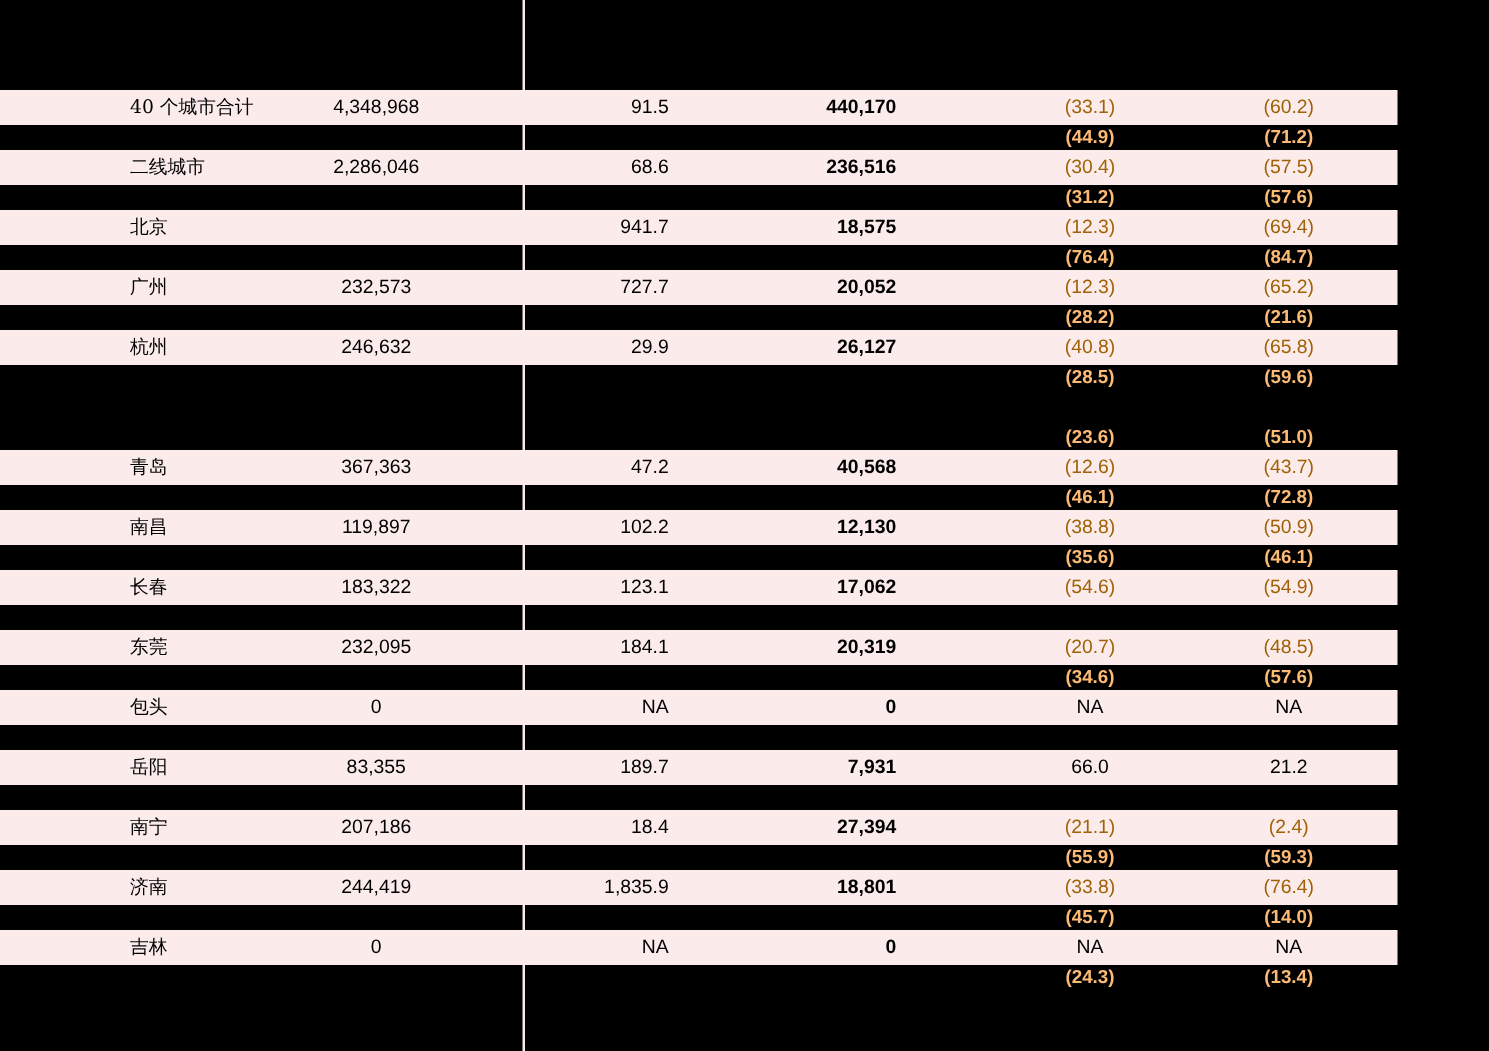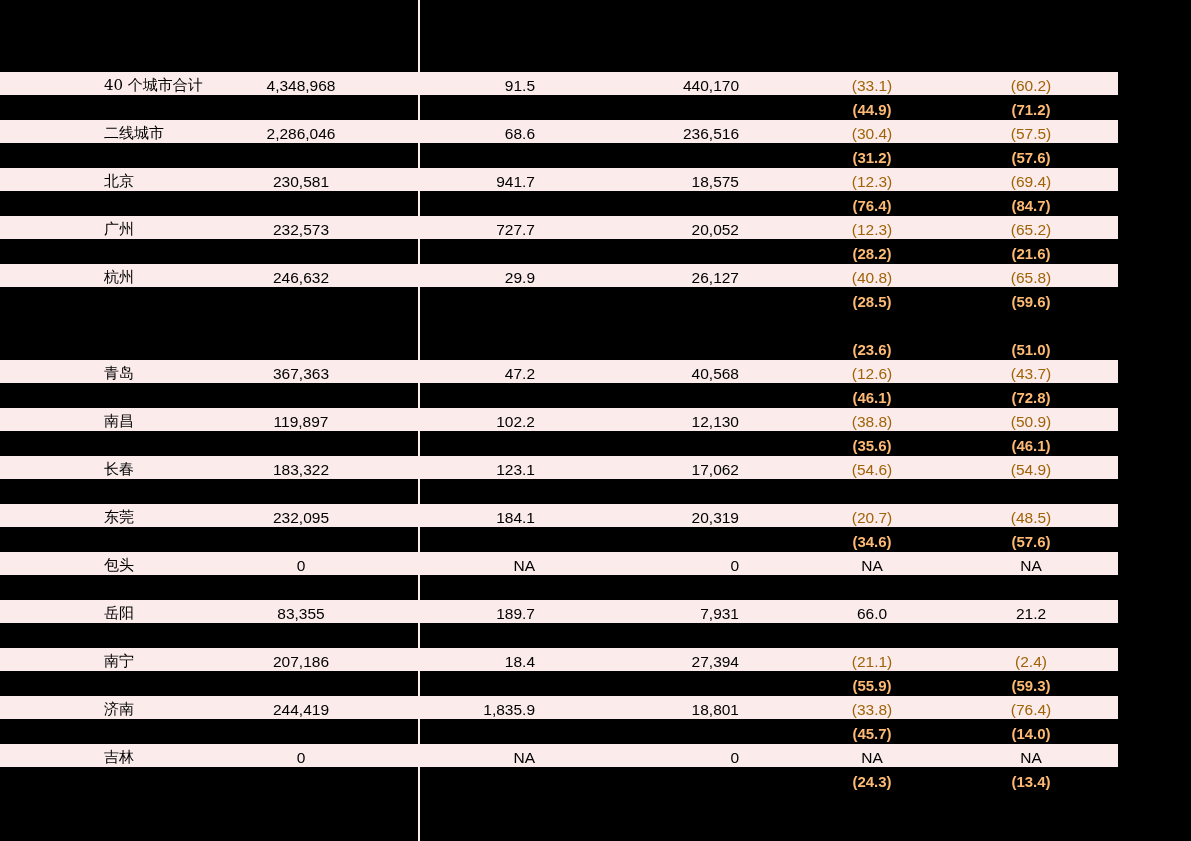--- a/index.html
+++ b/index.html
@@ -44,21 +44,21 @@
     position: relative;
     height: 48px;
   }
 
   
   .band-main {
     position: absolute;
     left: 0;
     top: 0;
     width: 1118px;
-    height: 23px;
+    height: 28px;
     background: #fbeceb;
   }
   
   .band-sub {
     position: absolute;
     left: 0;
     top: 27px;
     width: 1118px;
     height: 21px;
     background: transparent;
@@ -72,21 +72,21 @@
     color: #000000;
   }
   .band-sub .cell {
     line-height: 21px;
     font-size: 15px;
   }
 
   .c-name  { left: 104px;  text-align: left;  width: 160px; }
   .c-v1    { left: 221px;  width: 160px; text-align: center; }
   .c-v2    { left: 435px;  width: 100px; text-align: right; }
-  .c-v3    { left: 609px;  width: 130px; text-align: right; }
+  .c-v3    { left: 587px;  width: 130px; text-align: right; font-weight: bold; }
   .c-v4    { left: 812px;  width: 120px; text-align: center; }
   .c-v5    { left: 971px;  width: 120px; text-align: center; }
 
   .c-name {
     font-family: "DejaVu Serif", "Liberation Serif", serif;
     font-size: 15px;
   }
 
   .neg {
     color: #a16207;
@@ -131,21 +131,20 @@
           <div class="cell c-v5 neg">(57.5)</div>
         </div>
         <div class="band-sub">
           <div class="cell c-v4 neg">(31.2)</div>
           <div class="cell c-v5 neg">(57.6)</div>
         </div>
       </div>
       <div class="row-group">
         <div class="band-main">
           <div class="cell c-name">北京</div>
-          <div class="cell c-v1">230,581</div>
           <div class="cell c-v2">941.7</div>
           <div class="cell c-v3">18,575</div>
           <div class="cell c-v4 neg">(12.3)</div>
           <div class="cell c-v5 neg">(69.4)</div>
         </div>
         <div class="band-sub">
           <div class="cell c-v4 neg">(76.4)</div>
           <div class="cell c-v5 neg">(84.7)</div>
         </div>
       </div>

